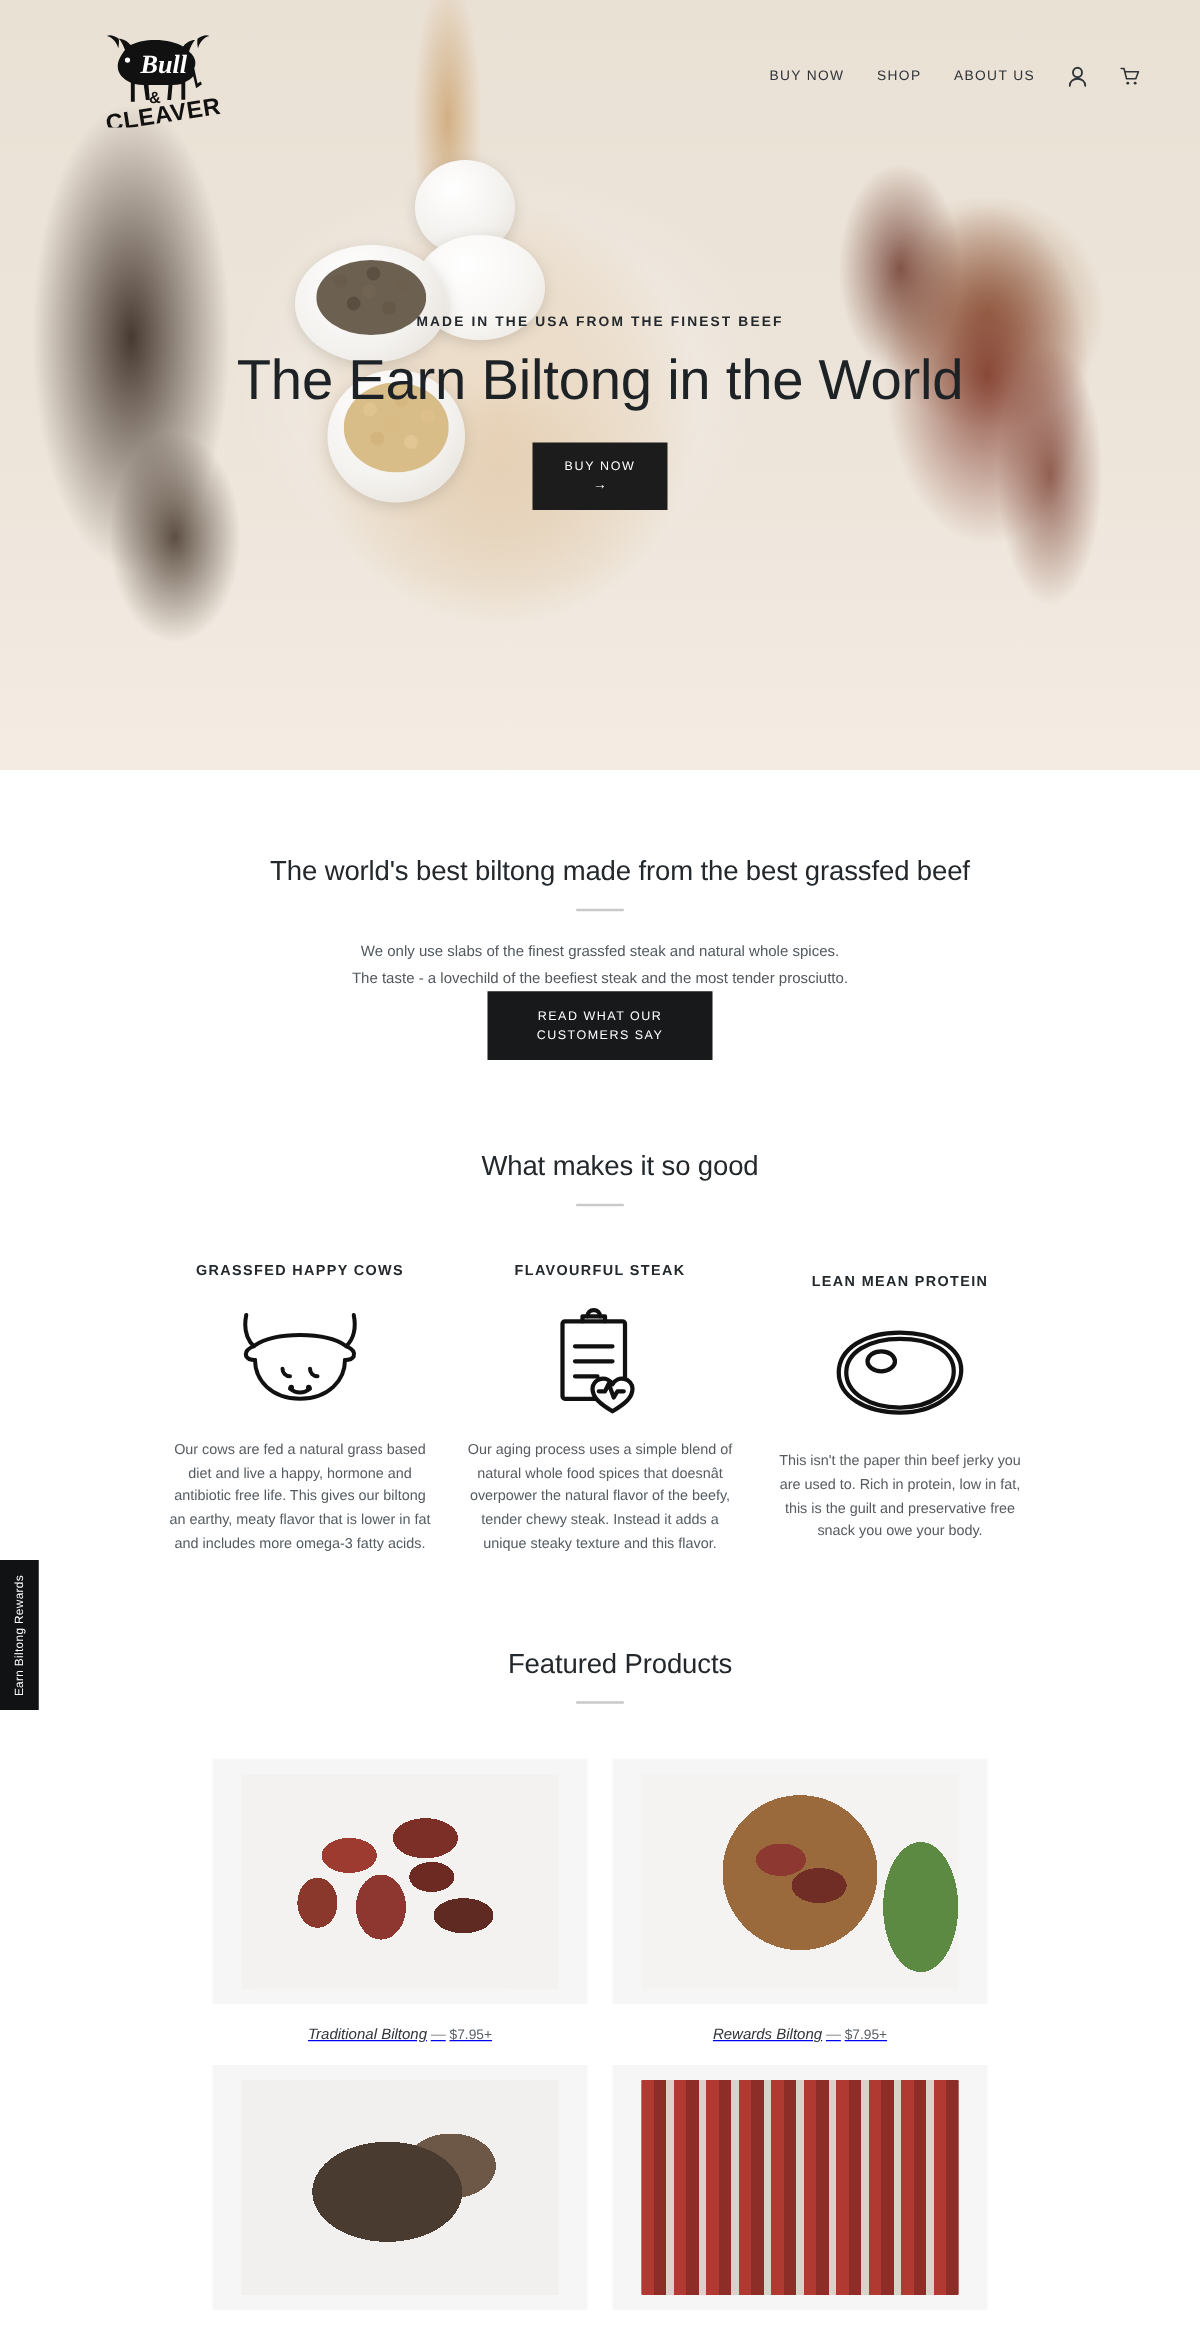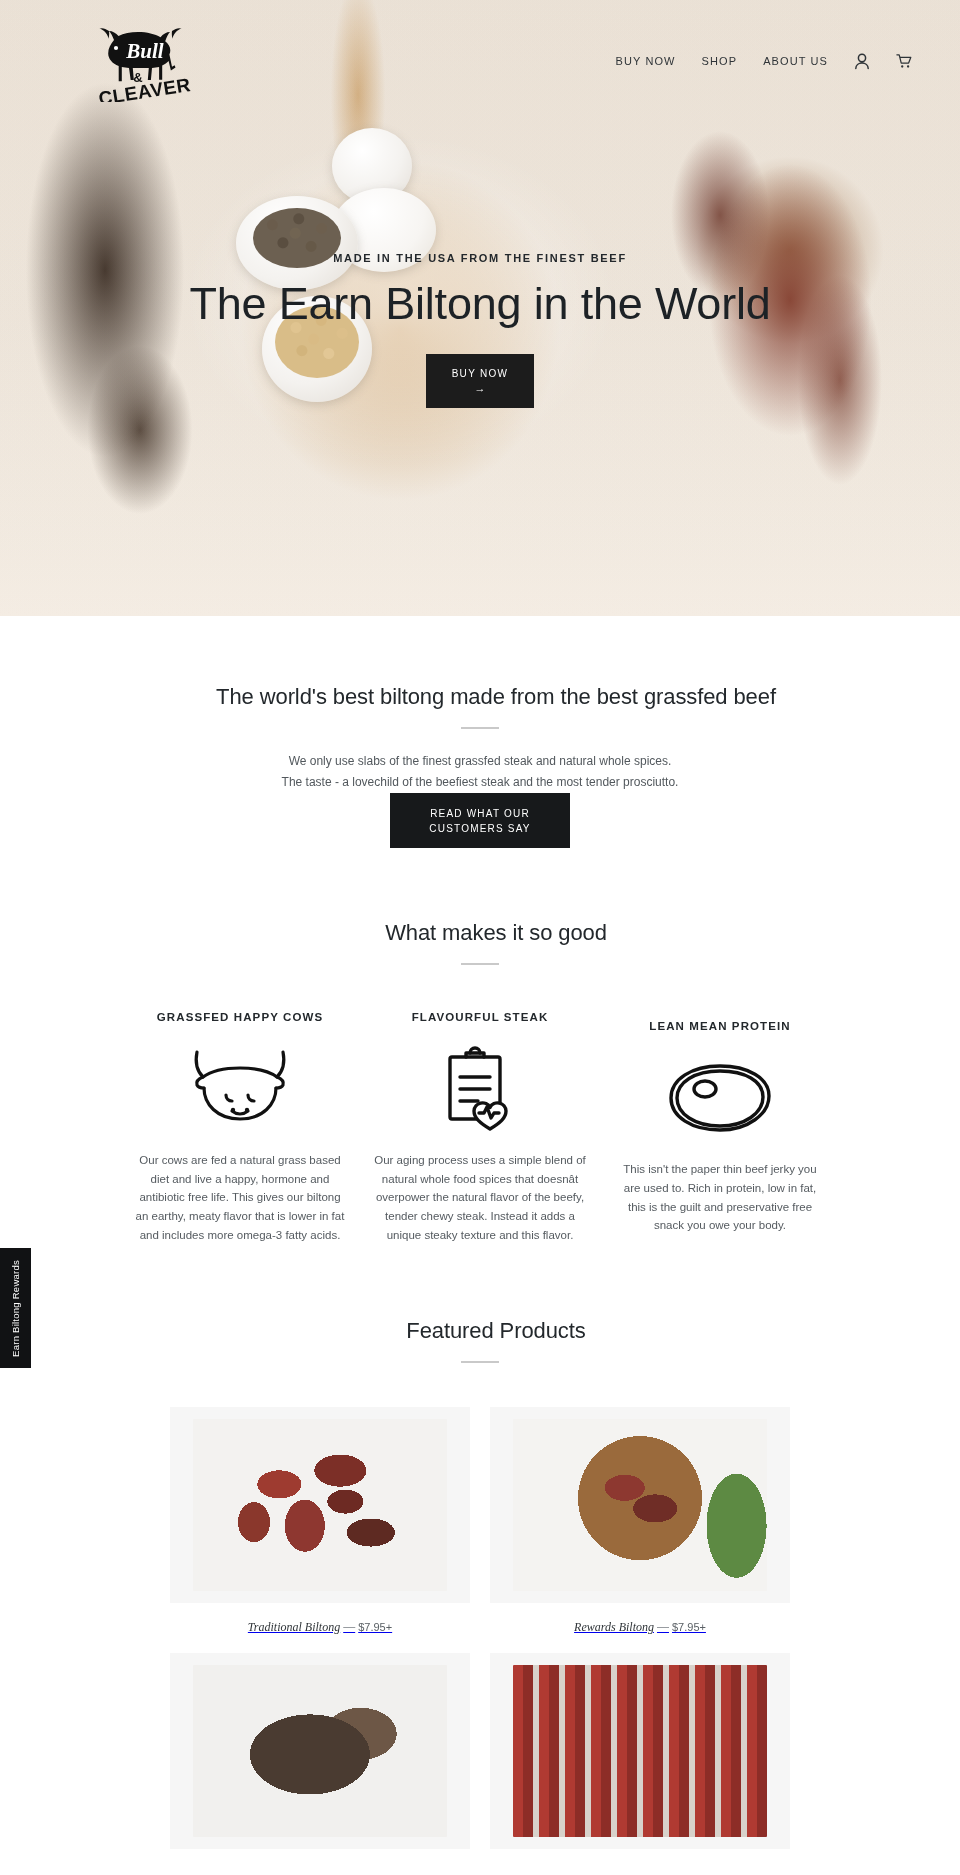--- a/index.html
+++ b/index.html
@@ -76,21 +76,21 @@
       radial-gradient(circle at 46% 46%, #d9bb85 0 5px, transparent 6px),
       #d9bd88;
   }
 
   
   .site-header {
     position: absolute; left: 0; top: 0; width: 960px; height: 128px;
     display: flex; align-items: center; z-index: 30;
   }
   .logo {
-    position: absolute; left: 86px; top: 22px;
+    position: absolute; left: 72px; top: 22px;
     width: 118px; height: 80px; color: #4d7c0f;
   }
   .logo svg { display: block; width: 118px; height: 80px; }
 
   .main-nav {
     position: absolute; right: 48px; top: 52px;
     display: flex; align-items: center; gap: 26px;
   }
   .nav-link {
     font-size: 11px; letter-spacing: 1.1px; color: #2f3438;
@@ -186,21 +186,21 @@
       radial-gradient(ellipse 60px 40px at 46% 52%, #4a3b31 0 100%, transparent 0),
       radial-gradient(ellipse 36px 26px at 66% 40%, #6d5746 0 100%, transparent 0),
       #f1f0ee; }
   .photo-d { background:
       repeating-linear-gradient(90deg, #b03a32 0 10px, #8d2d27 10px 20px, #d8d2cb 20px 26px),
       #c43f35; }
   .product-caption {
     font-size: 12px; color: #2f3438; padding: 17px 0 0;
     font-style: italic;
   }
-  .product-name { font-style: italic; font-family: Liberation Serif, serif; }
+  .product-name { font-style: italic; }
   .product-dash { font-style: normal; color: #8b9095; padding: 0 3px; }
   .product-price { font-style: normal; font-size: 11px; color: #5a6065; }
 
   
   .rewards-tab {
     position: absolute; left: 0; top: 1248px;
     width: 31px; height: 120px; background: #111214;
     color: #fff; cursor: pointer; z-index: 40;
     display: flex; align-items: center; justify-content: center;
   }

